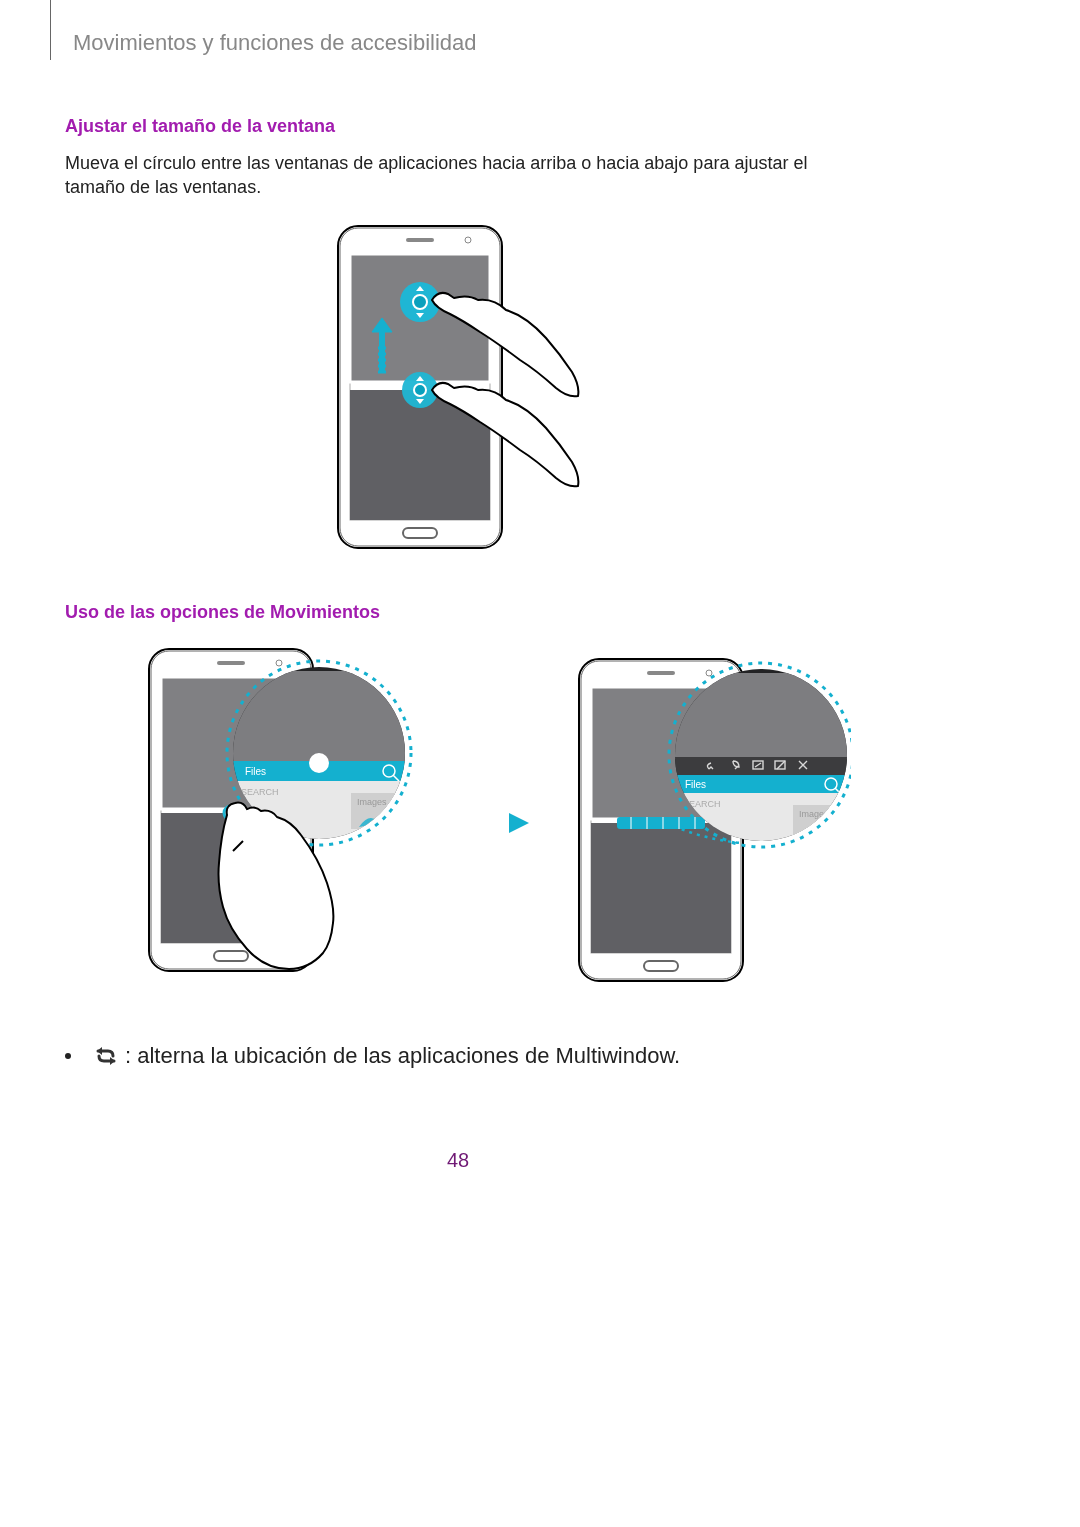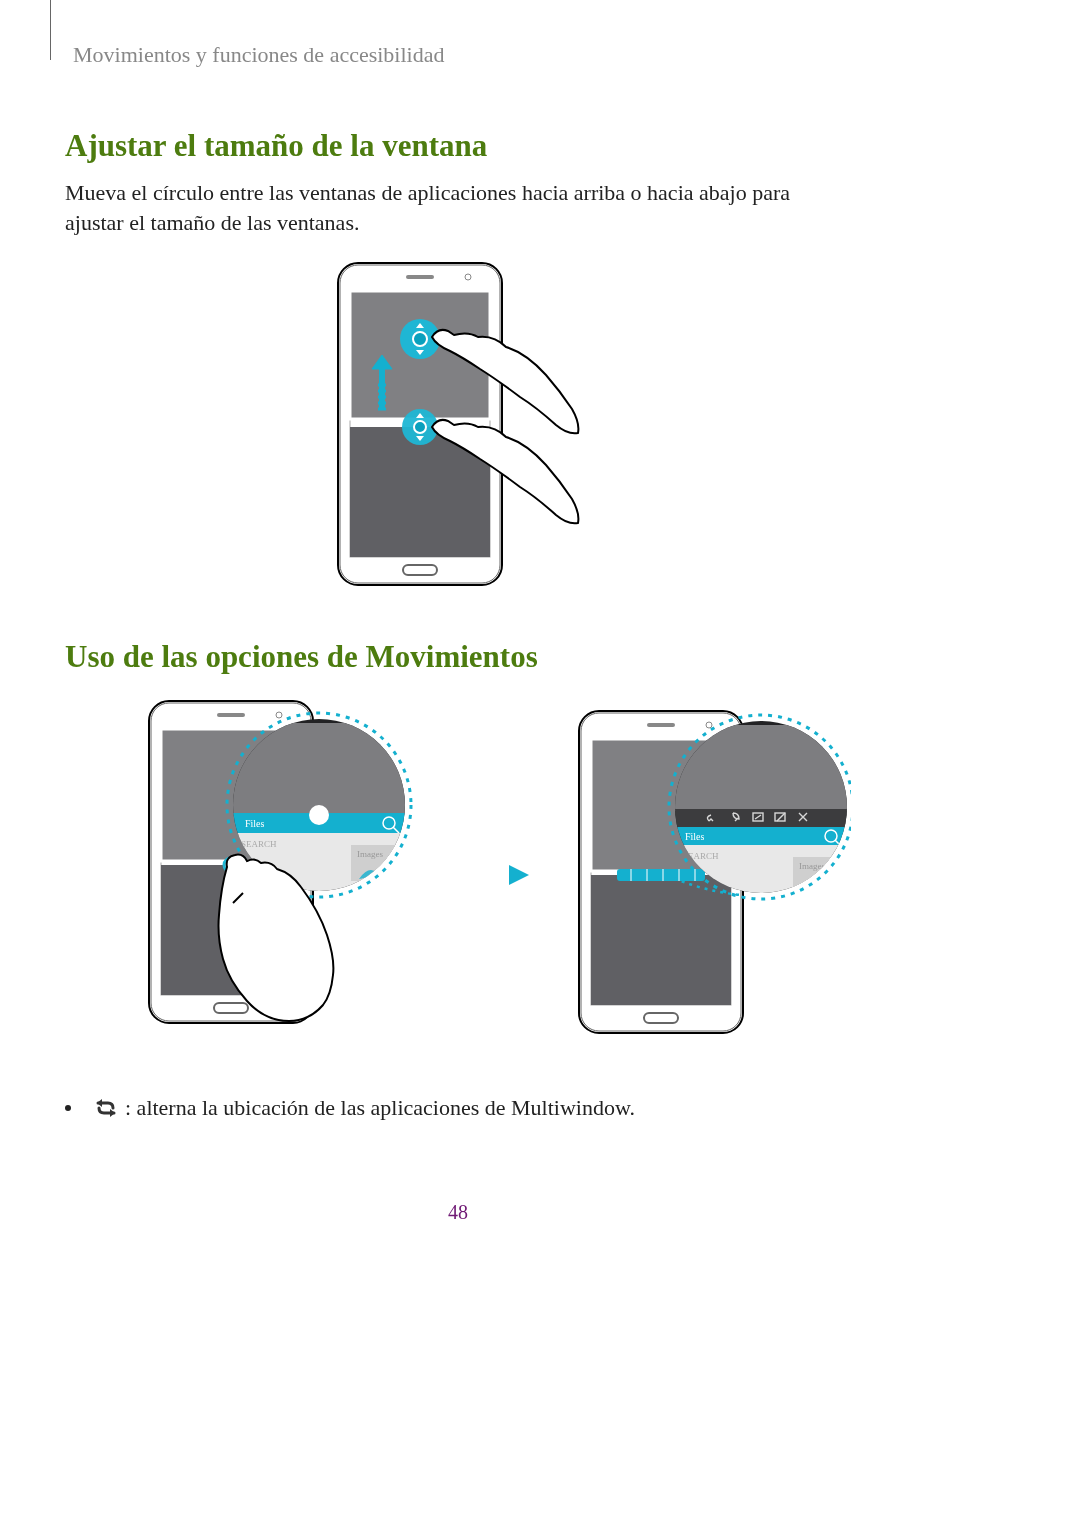--- a/index.html
+++ b/index.html
@@ -7,46 +7,45 @@
     padding: 0;
     width: 1080px;
     background: #fff;
     font-family: "Segoe UI", "Myriad Pro", Arial, sans-serif;
     color: #222;
   }
   .page {
     width: 916px;
     position: relative;
     box-sizing: border-box;
-    padding: 12px 65px 60px 65px;
-    font-family: Liberation Serif, serif;
+    padding: 0 65px 60px 65px;
   }
   .left-rule {
     position: absolute;
     left: 50px;
     top: 0;
     width: 1px;
     height: 60px;
     background: #666;
   }
   .header-crumb {
     font-size: 22px;
     color: #888;
     padding-top: 30px;
     padding-left: 8px;
     margin-bottom: 60px;
   }
   h2.section-title {
-    font-size: 31px;
+    font-size: 18px;
     font-weight: 700;
-    color: #4d7c0f;
+    color: #a21caf;
     margin: 0 0 14px 0;
   }
   p.body-text {
-    font-size: 22px;
+    font-size: 18px;
     color: #222;
     line-height: 1.35;
     margin: 0 0 22px 0;
   }
   .single-illustration {
     display: flex;
     justify-content: center;
     margin: 10px 0 40px 0;
   }
   .double-illustration {

